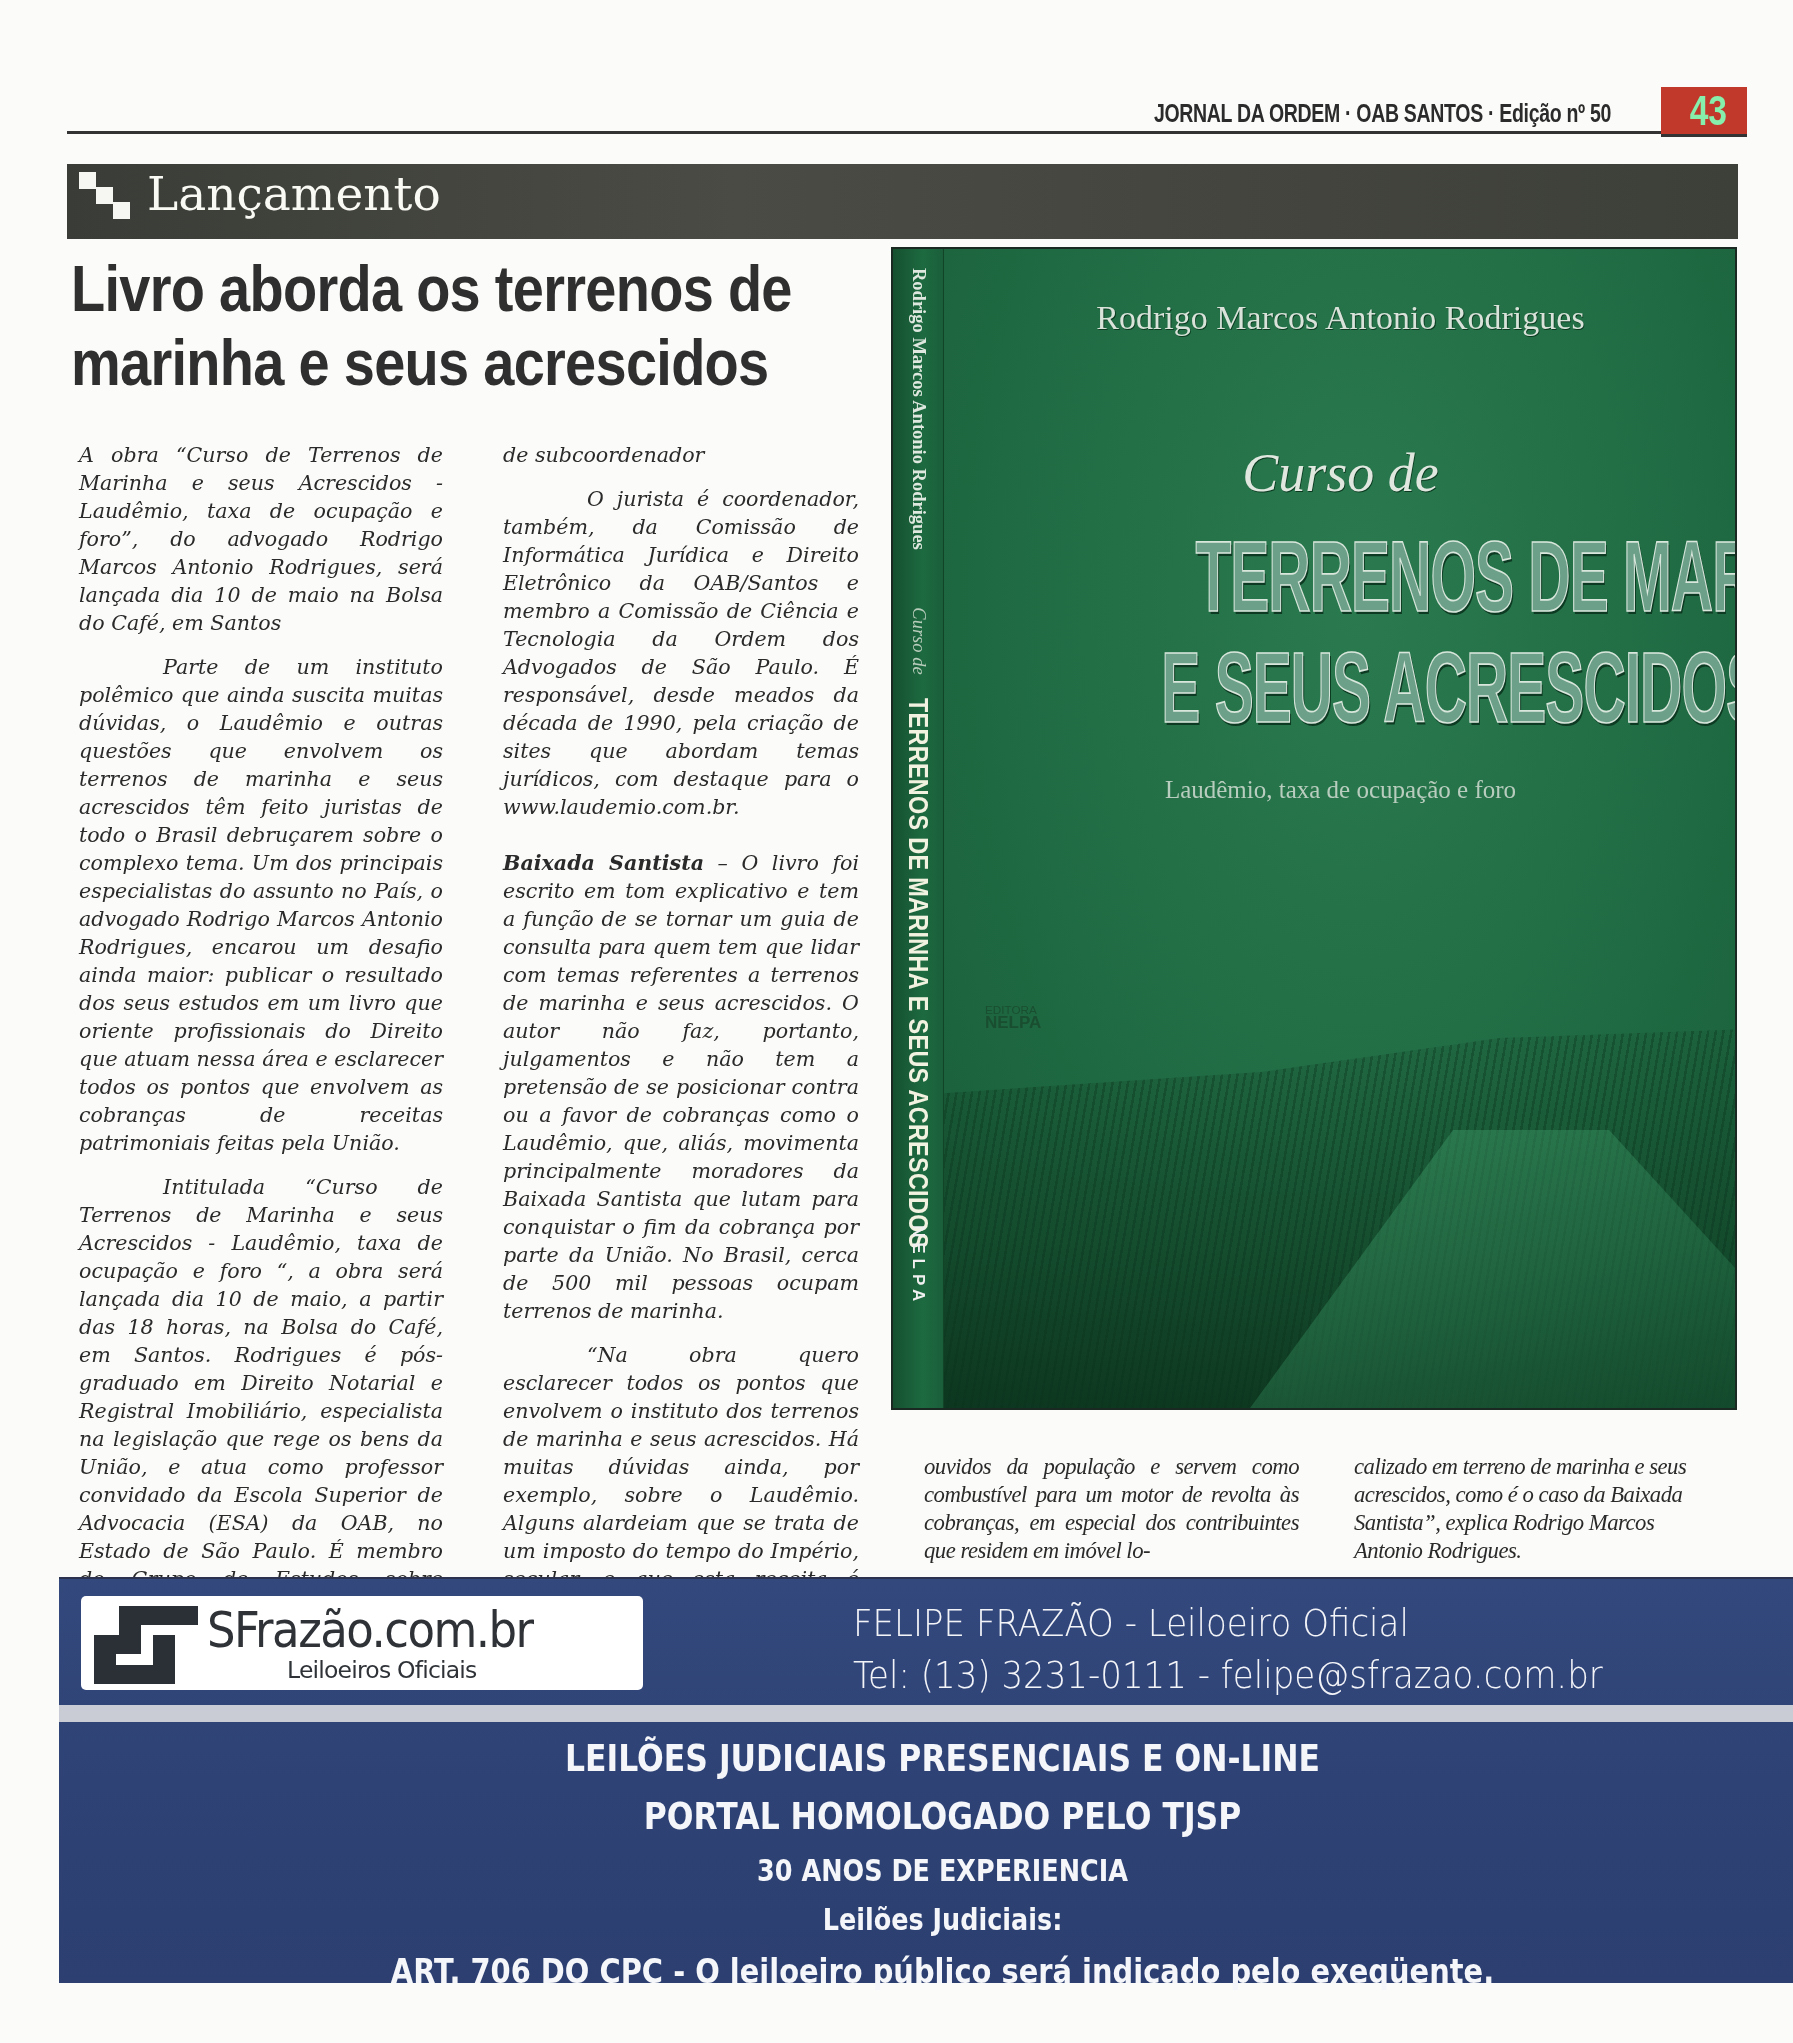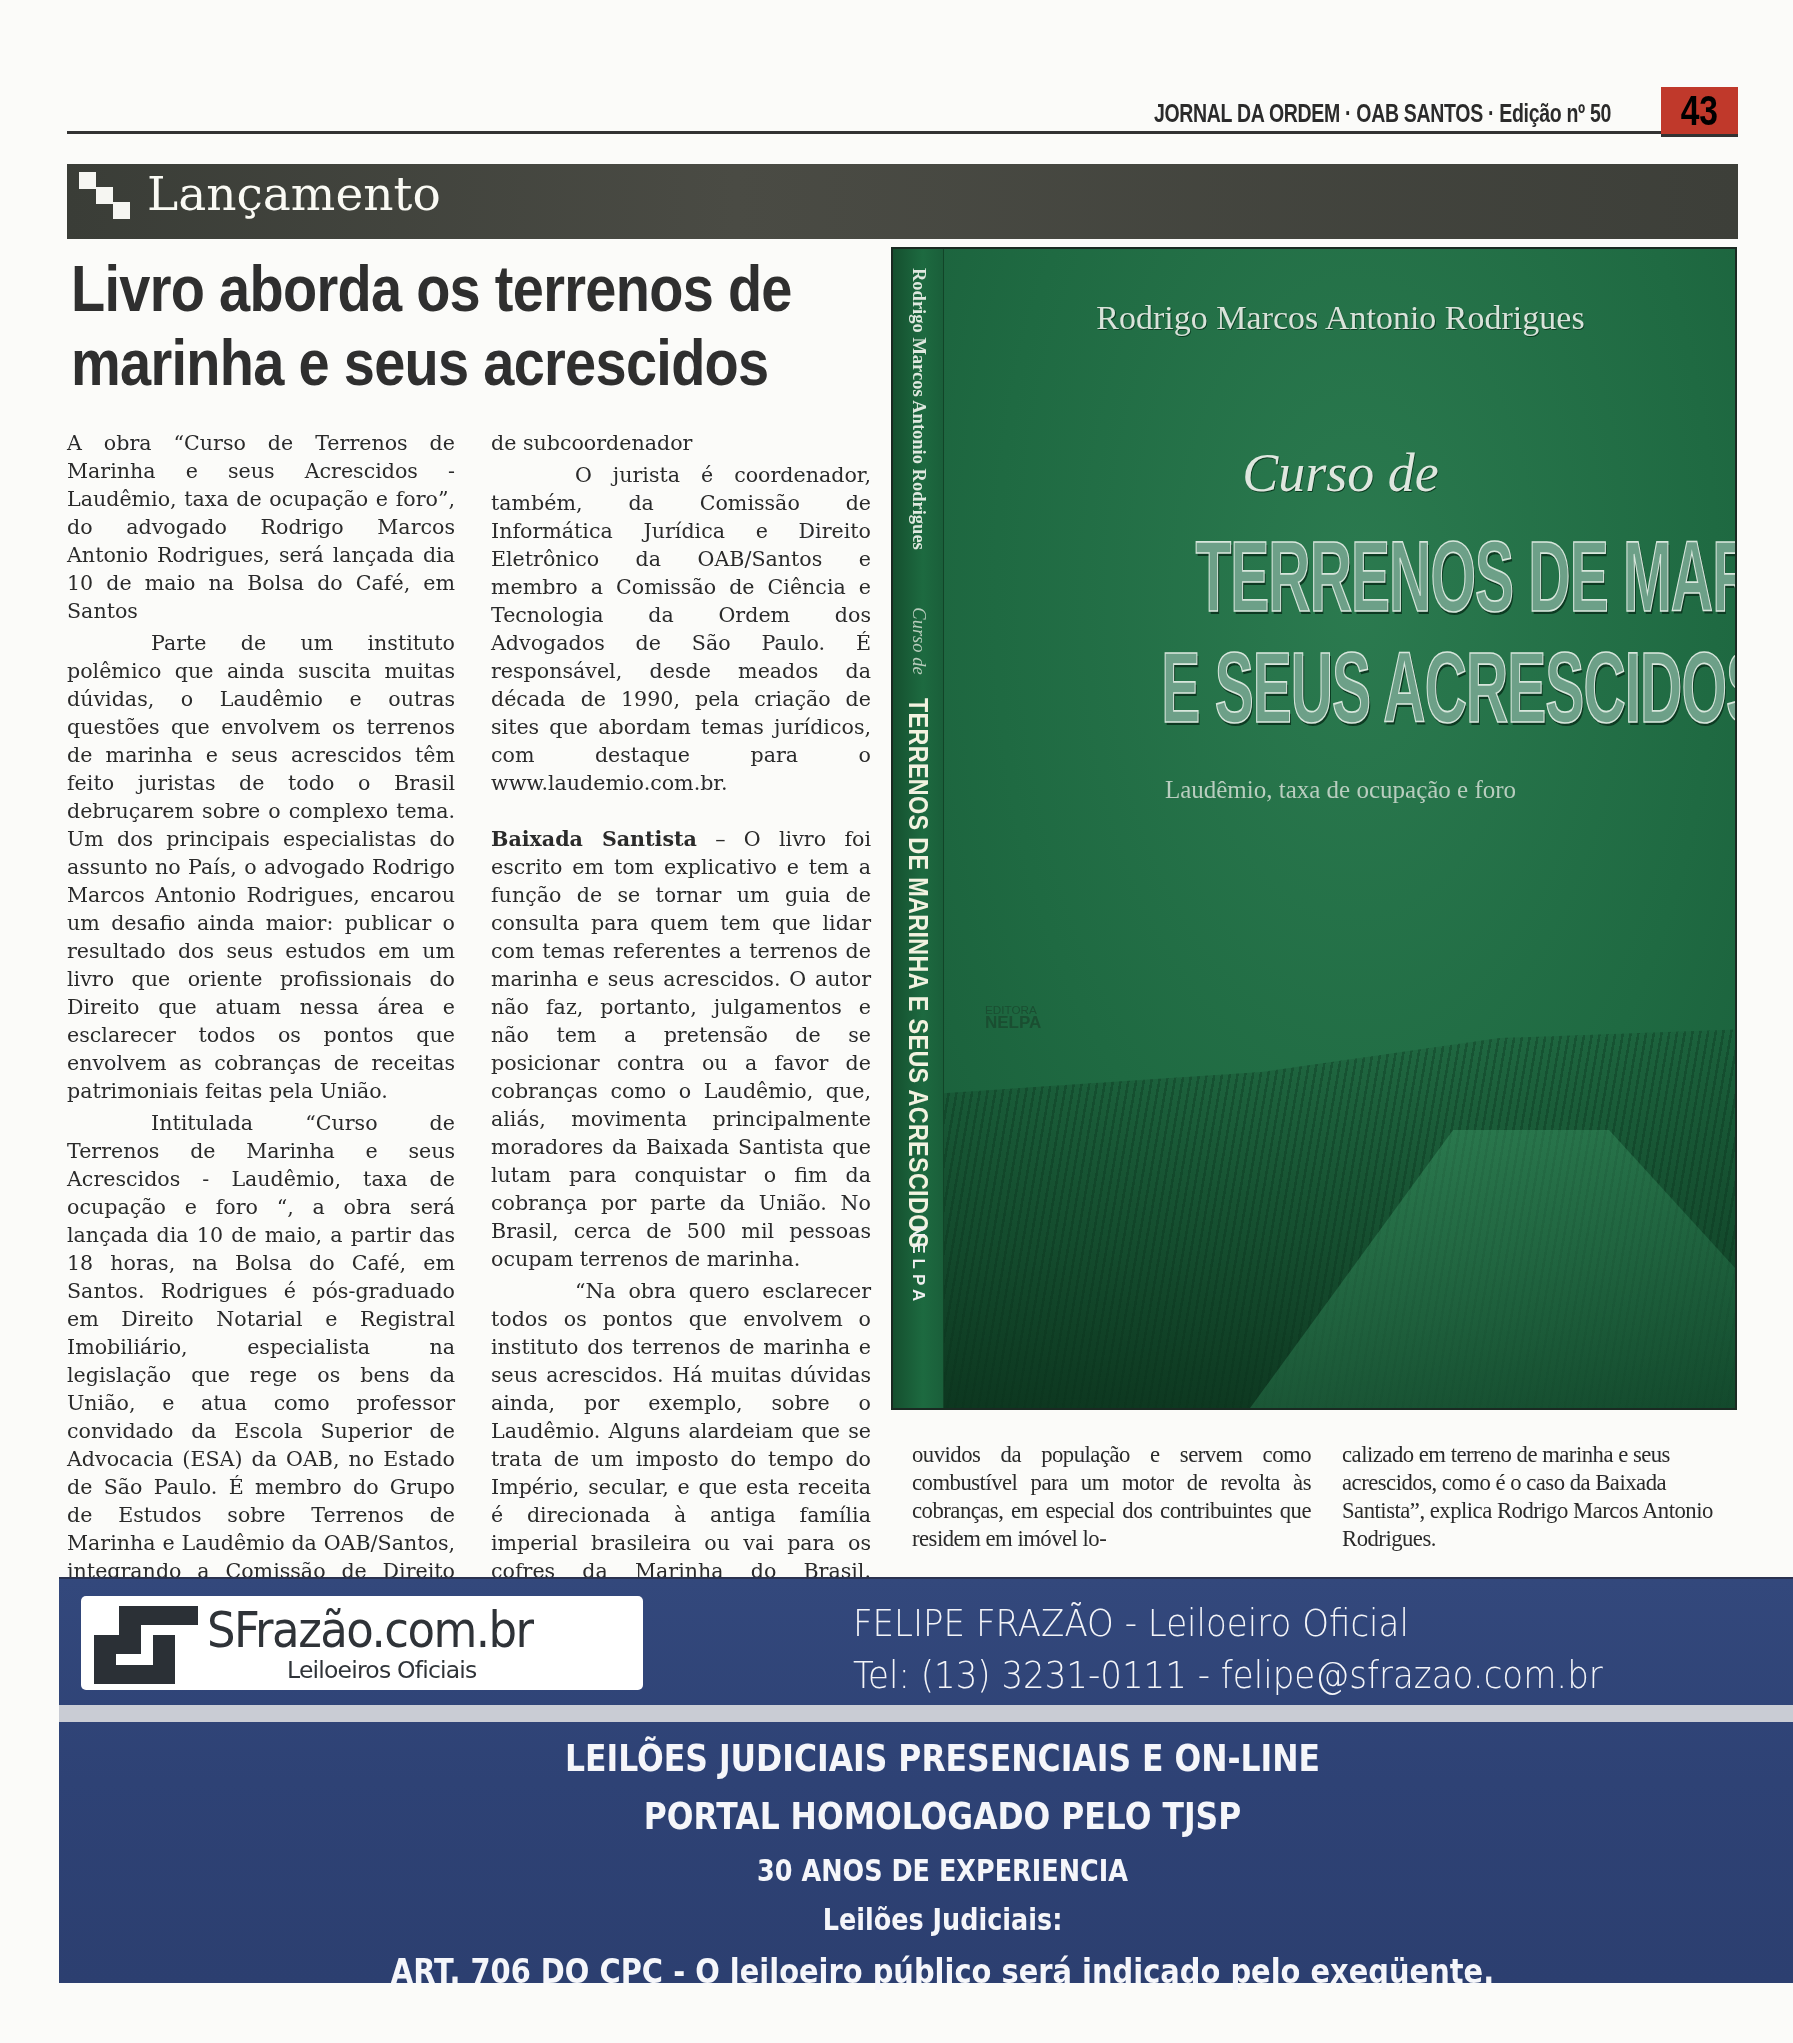--- a/index.html
+++ b/index.html
@@ -12,23 +12,23 @@
   
   .running-head {
     left:873px; top:99px; width:738px; text-align:right;
     font-family:"Liberation Sans", sans-serif; font-weight:bold;
     font-size:25px; letter-spacing:-0.4px; color:#2b2b2b;
     transform:scaleX(0.78); transform-origin:right center;
   }
   .head-rule { left:67px; top:131px; width:1670px; height:2.5px; background:#333; }
   .page-badge {
     left:1661px; top:87px; width:77px; height:47px; background:#c0392b;
-    color:#000000; font-family:"Liberation Sans", sans-serif; font-weight:bold;
+    color:#86efac; font-family:"Liberation Sans", sans-serif; font-weight:bold;
     font-size:42px; line-height:47px; text-align:center;
-    border-bottom:3.4px solid #333; box-sizing:content-box;
+    border-bottom:3.4px solid #333; box-sizing:content-box;padding-left:9px;
   }
   .page-badge span { display:inline-block; transform:scaleX(0.8); }
   
   .section-bar {
     left:67px; top:164px; width:1671px; height:75px;
     background:linear-gradient(90deg,#3a3d37,#4a4b44 40%,#3d3f39);
     text-decoration:underline;
   }
   .section-icon { left:11.7px; top:8.4px; width:50px; height:47px; }
   .section-icon i { position:absolute; background:#f6f6f2; display:block; }
@@ -41,21 +41,21 @@
     left:67px; top:248px; width:806px; font-family:"Liberation Sans", sans-serif;
     font-weight:bold; font-size:65px; line-height:74px; color:#2f2f2f;
     letter-spacing:-0.8px;
   }
   .headline span { display:block; transform:scaleX(0.86); transform-origin:left center; white-space:nowrap; }
   
   .col {
     font-family:"DejaVu Serif", serif; font-size:20.6px; line-height:28px;
     text-align:justify; hyphens:manual; color:#2a2a2a;
   }
-  .col p { margin:4px; }
+  .col p { margin:16px;font-style:italic; }
   .col p.indent { text-indent:84px; }
   .col p.gap { margin-top:28px; }
   .col b { font-weight:bold; }
   .col1 { left:63px; top:425px; width:396px; }
   .col2 { left:487px; top:425px; width:388px; }
   .col3 { left:908px; top:1437px; width:407px; font-family:"Liberation Serif", serif; font-size:22.7px; letter-spacing:-0.5px; }
   .col4 { left:1338px; top:1437px; width:399px; font-family:"Liberation Serif", serif; font-size:22.7px; letter-spacing:-0.5px; text-align:left; }
   
   .book {
     left:891px; top:247px; width:846px; height:1163px;

